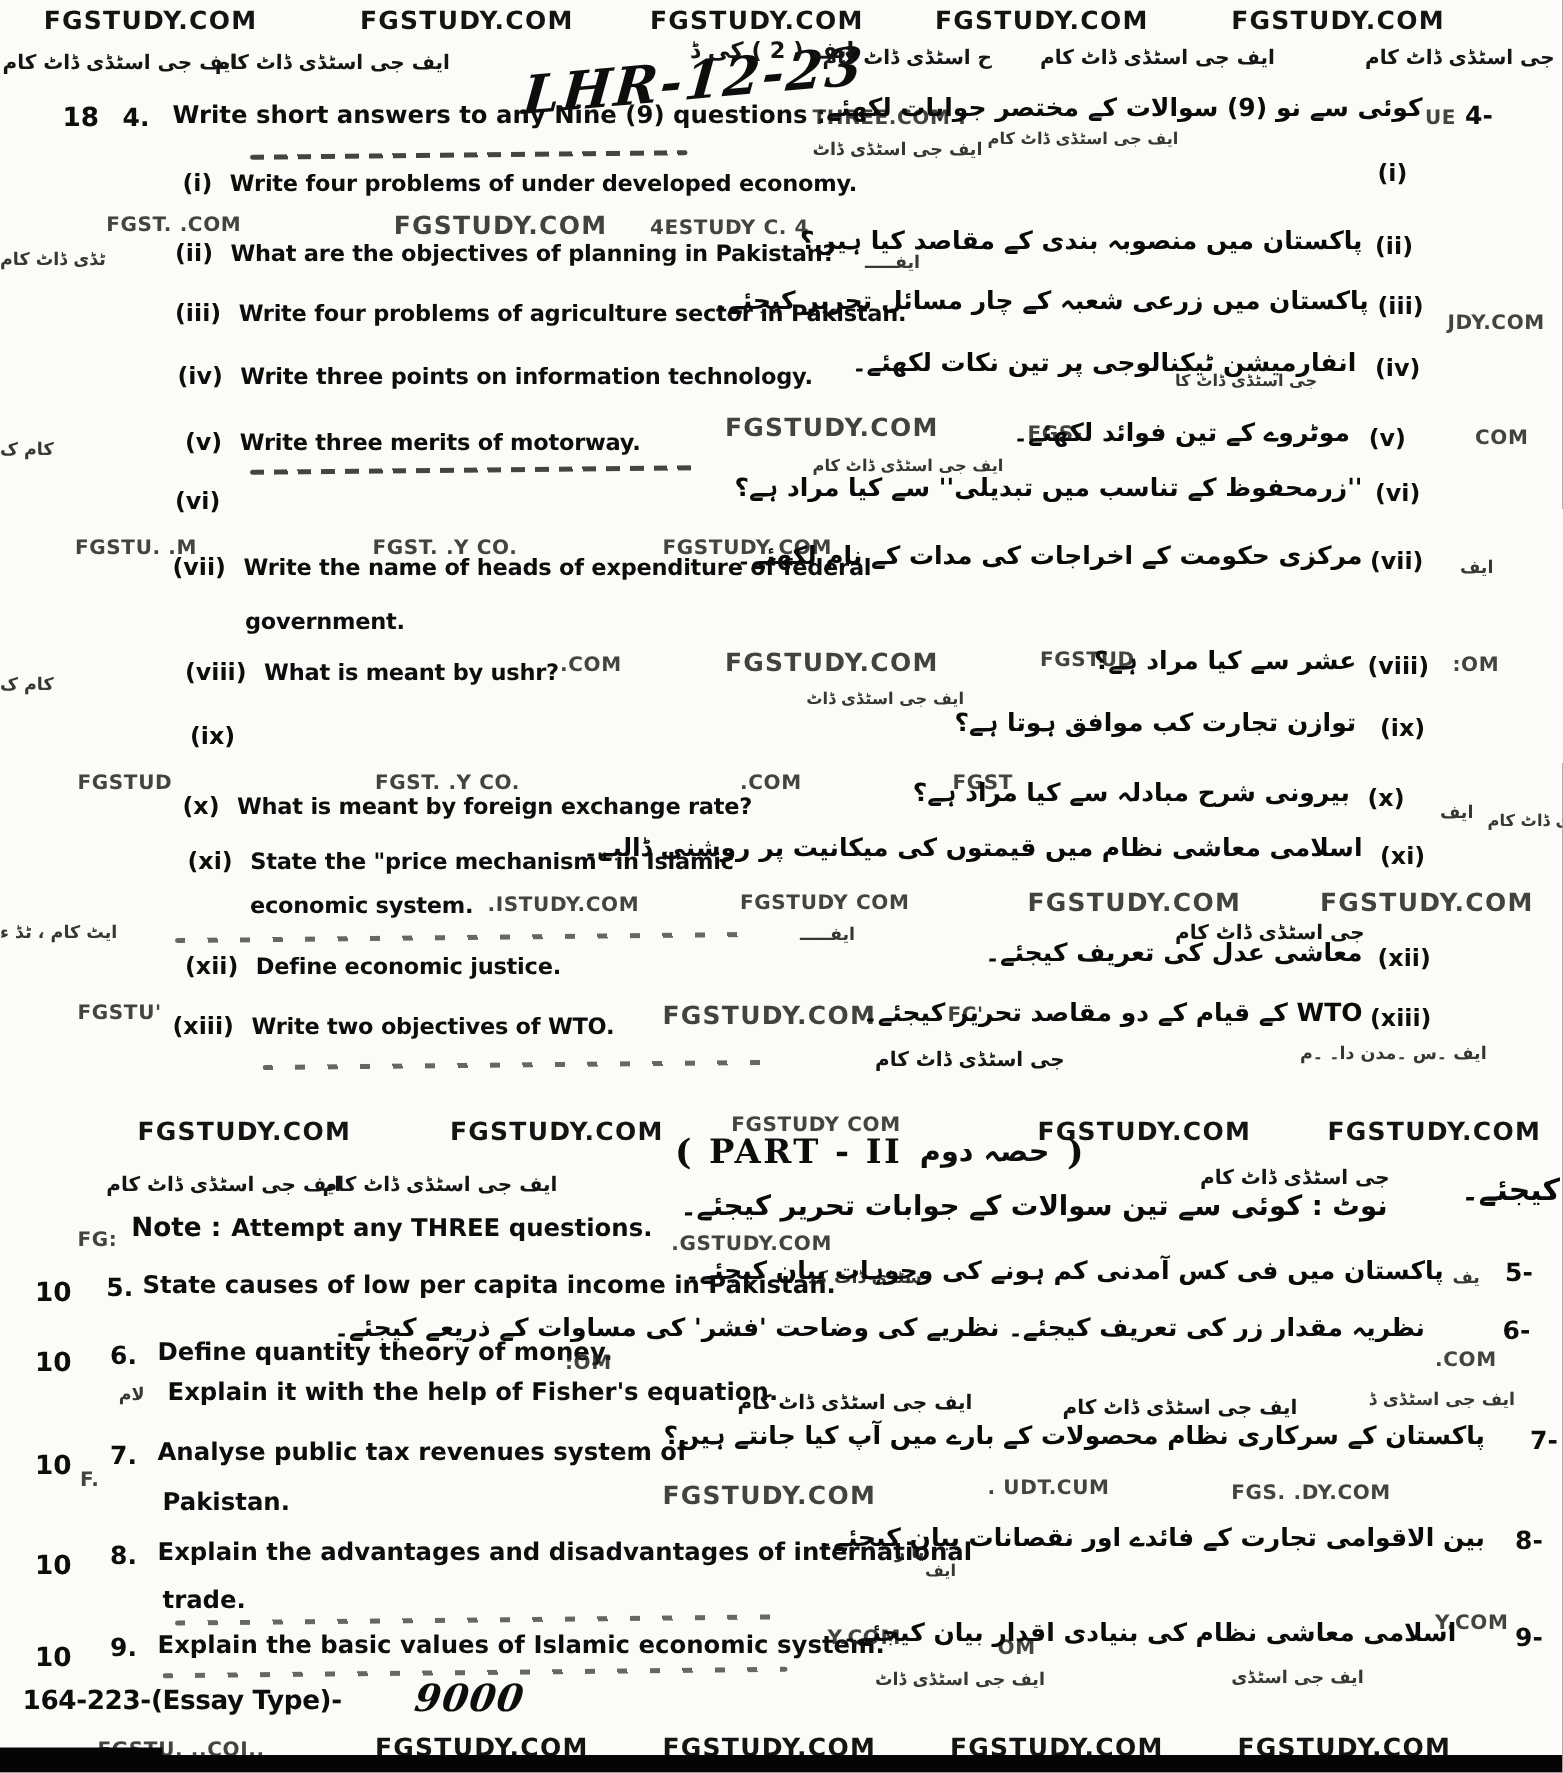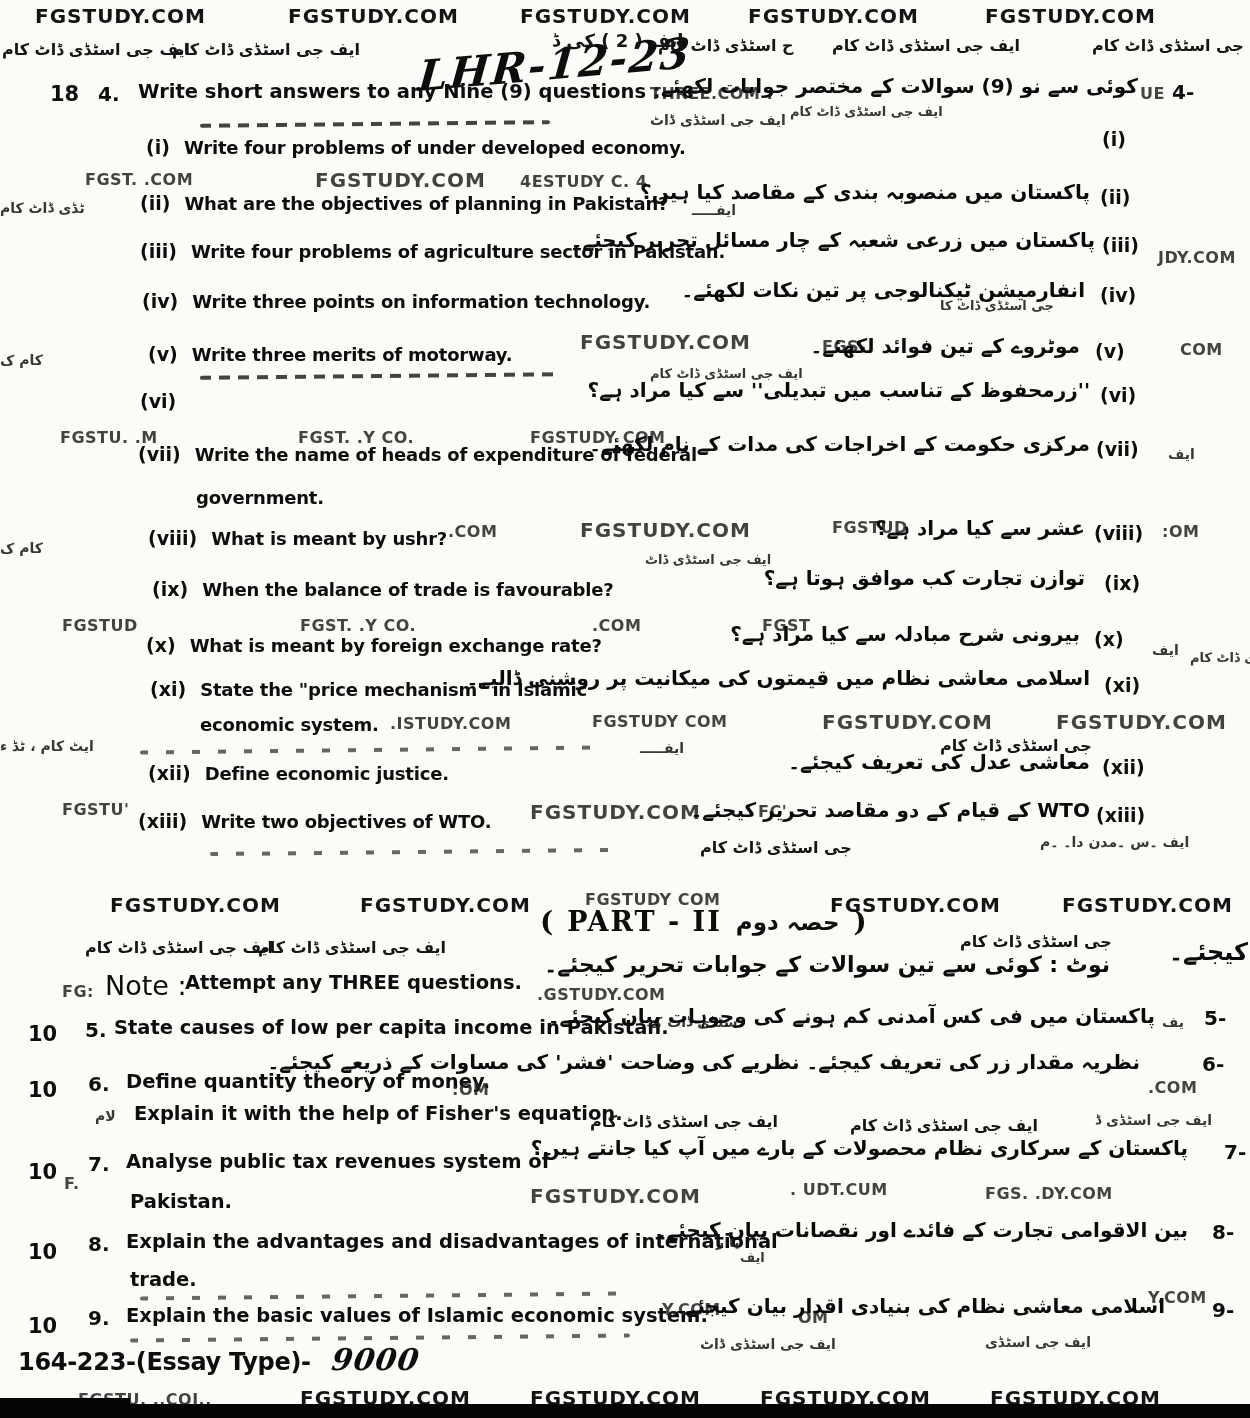--- a/index.html
+++ b/index.html
@@ -28,22 +28,22 @@
   .hand-num{font-size:30px;transform:skewX(-8deg);letter-spacing:1px;}
   
   .scrib{position:absolute;height:4px;border-radius:2px;opacity:.8;transform:rotate(-.6deg);
          background:repeating-linear-gradient(90deg,#161616 0 11px,transparent 11px 19px);}
   .scrib.sparse{opacity:.65;background:repeating-linear-gradient(90deg,#161616 0 8px,transparent 8px 26px);}
   .bar{position:absolute;background:#050505;}
   .part2row{display:flex;align-items:center;gap:14px;font-weight:bold;}
   .part2row .p{font-family:"DejaVu Serif",serif;font-size:28px;}
   .part2row .lat{font-family:"DejaVu Serif",serif;font-size:27px;letter-spacing:2px;}
   .part2row .urd{font-size:23px;direction:rtl;}
-  .notelbl{font-weight:normal;font-size:27px;}
-  .footcode{font-weight:bold;font-size:24px;letter-spacing:-.3px;}
+  .notelbl{font-weight:bold;font-size:21px;}
+  .footcode{font-weight:bold;font-size:21px;letter-spacing:-.3px;}
   .sm{font-size:13px;}
 </style>
 </head>
 <body>
 
 <div class="page">
 
   <span class="abs wm" style="left:35px;top:4px">FGSTUDY.COM</span>
   <span class="abs wm" style="left:288px;top:4px">FGSTUDY.COM</span>
   <span class="abs wm" style="left:520px;top:4px">FGSTUDY.COM</span>
@@ -146,21 +146,20 @@
   <span class="abs frag" style="left:448px;top:522px">.COM</span>
   <span class="abs wm dim" style="left:580px;top:518px">FGSTUDY.COM</span>
   <span class="abs frag" style="left:832px;top:518px">FGSTUD</span>
   <div class="abs urq" style="right:165px;top:516px">عشر سے کیا مراد ہے؟</div>
   <span class="abs urnum" style="left:1094px;top:522px">(viii)</span>
   <span class="abs frag" style="left:1162px;top:522px">:OM</span>
 
   <span class="abs urfrag sm" style="left:645px;top:552px">ایف جی اسٹڈی ڈاٹ</span>
   <div class="abs enrow" style="left:152px;top:578px">
     <span class="qnum">(ix)</span>
-    <span class="qtext">When the balance of trade is favourable?</span>
   </div>
   <div class="abs urq" style="right:165px;top:566px">توازن تجارت کب موافق ہوتا ہے؟</div>
   <span class="abs urnum" style="left:1104px;top:572px">(ix)</span>
 
   <span class="abs frag" style="left:62px;top:616px">FGSTUD</span>
   <span class="abs frag" style="left:300px;top:616px">FGST. .Y CO.</span>
   <span class="abs frag" style="left:592px;top:616px">.COM</span>
   <span class="abs frag" style="left:762px;top:616px">FGST</span>
 
   <div class="abs enrow" style="left:146px;top:634px">

